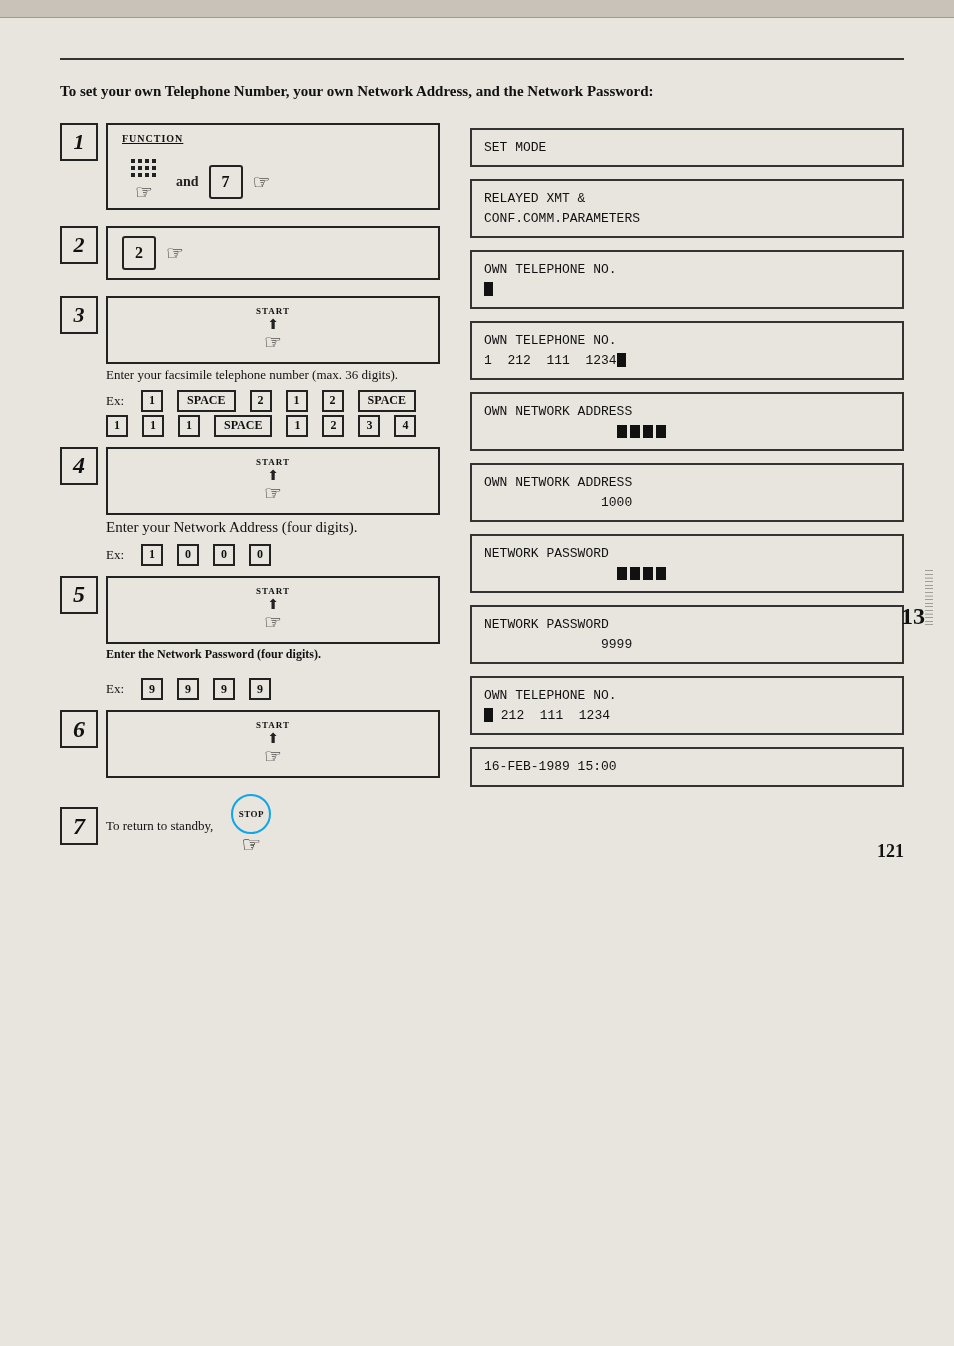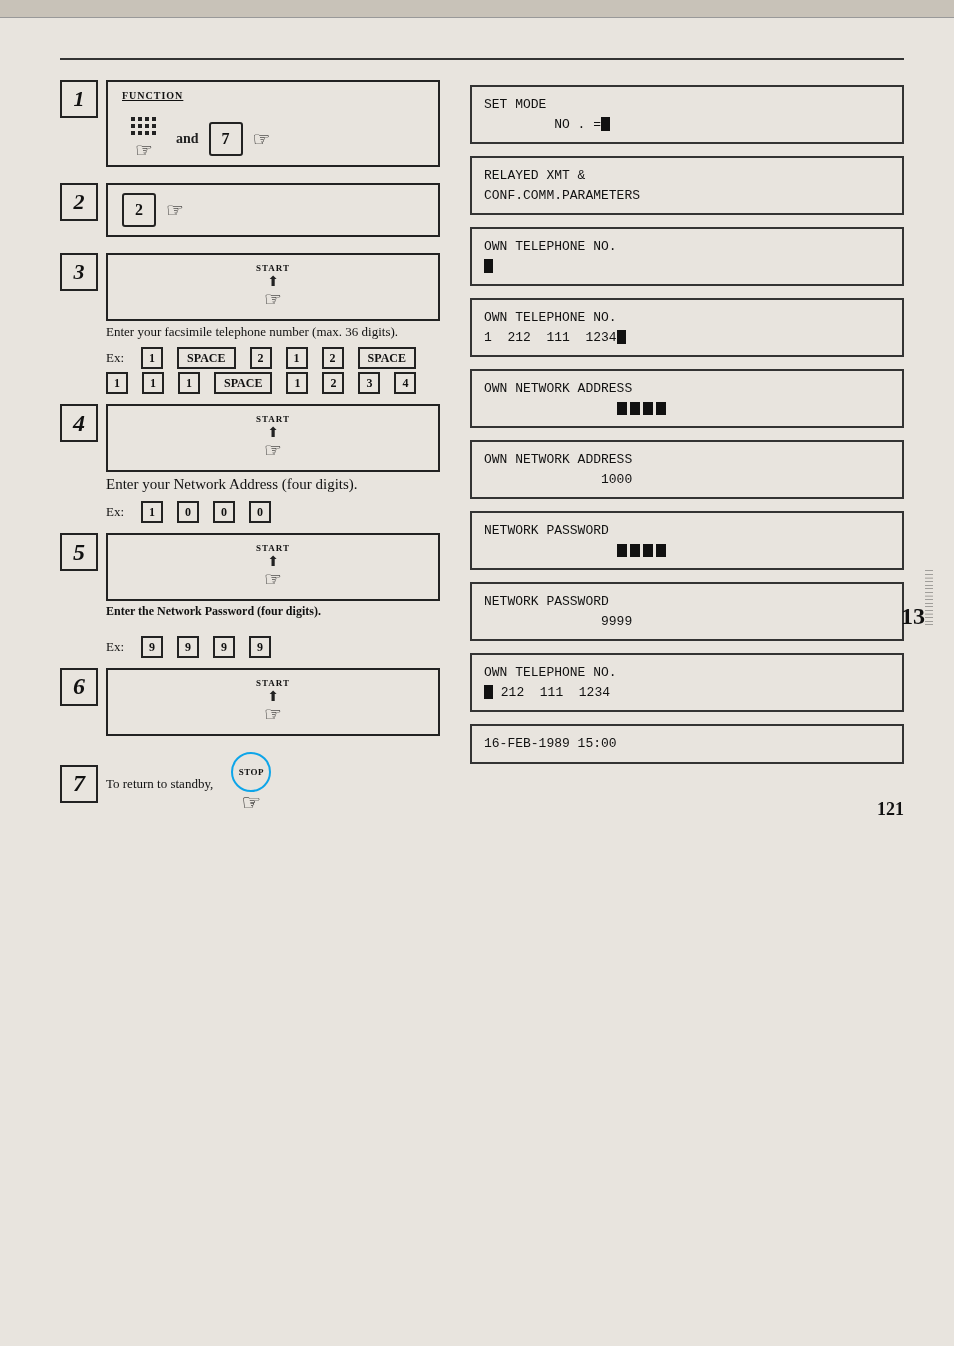--- a/index.html
+++ b/index.html
@@ -321,20 +321,21 @@
   </style>
 </head>
 <body>
 
 <div class="page-container">
   <div class="top-bar"></div>
 
   <div class="content-area">
     <hr class="horizontal-rule">
 
+    <p class="intro-text">To set your own Telephone Number, your own Network Address, and the Network Password:</p>
 
     <div class="main-layout">
 
       <div class="left-column">
 
         <div class="step-row" style="margin-bottom:16px;">
           <div class="step-num-badge">
               <span>1</span>
             </div>
           <div class="step-inner-box">
@@ -490,23 +491,20 @@
 
       <div class="right-column">
 
         <div class="page-number-area">
           <span class="page-number-large">13</span>
           <div class="page-side-lines">||||||||||||||||</div>
         </div>
 
         <div class="display-screen">
           <span class="line1">SET  MODE</span>
-          <span class="line2">
-            &nbsp;&nbsp;&nbsp;&nbsp;&nbsp;&nbsp;&nbsp;&nbsp;&nbsp;NO . =<span class="cursor-block"></span>
-          </span>
         </div>
 
         <div class="display-screen">
           <span class="line1">RELAYED  XMT  &amp;</span>
           <span class="line2">CONF.COMM.PARAMETERS</span>
         </div>
 
         <div class="display-screen">
           <span class="line1">OWN  TELEPHONE  NO.</span>
           <span class="line2"><span class="cursor-block"></span></span>

